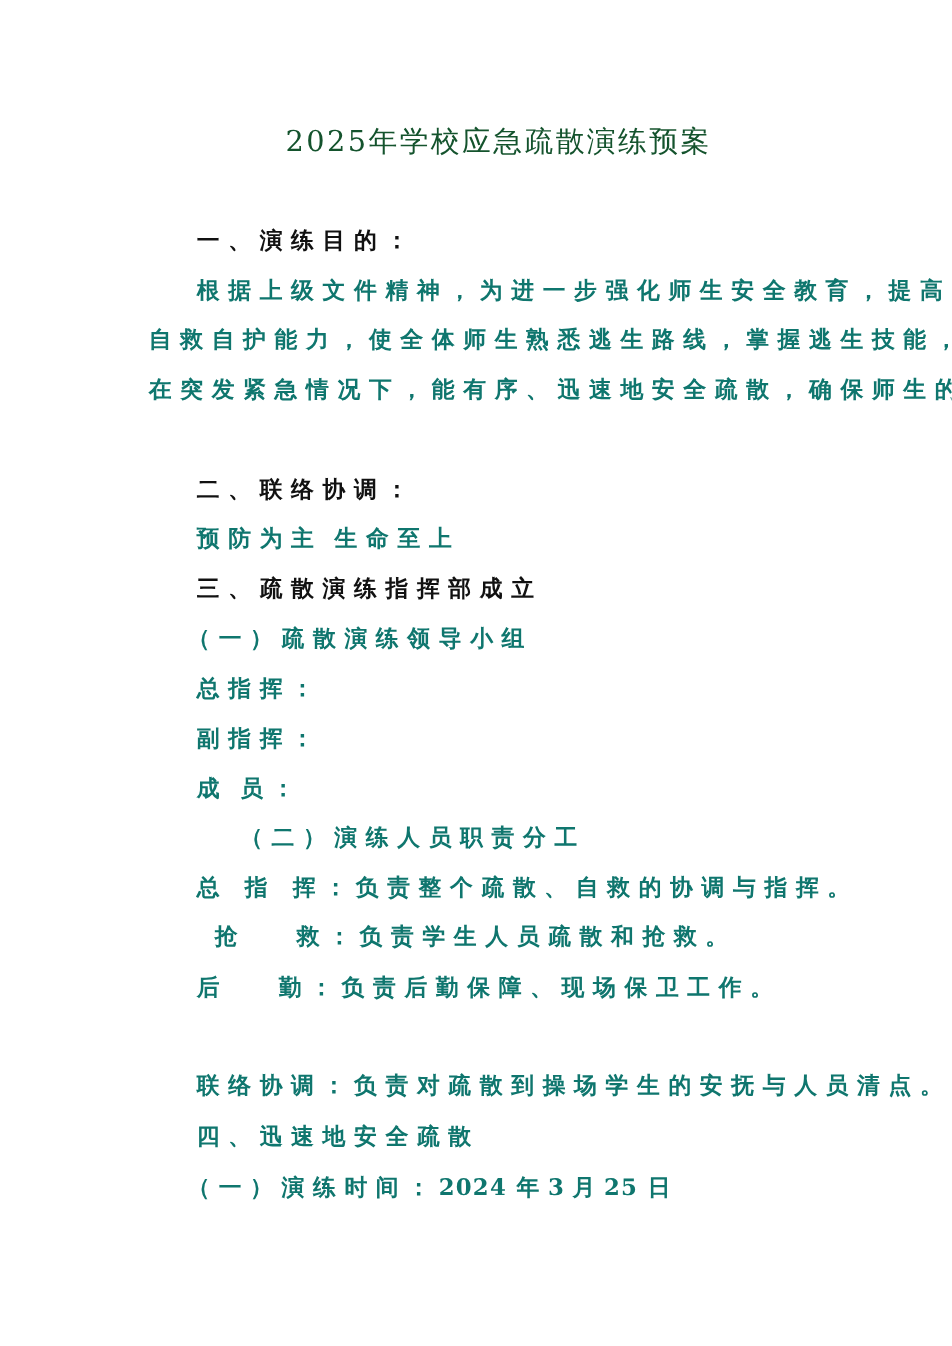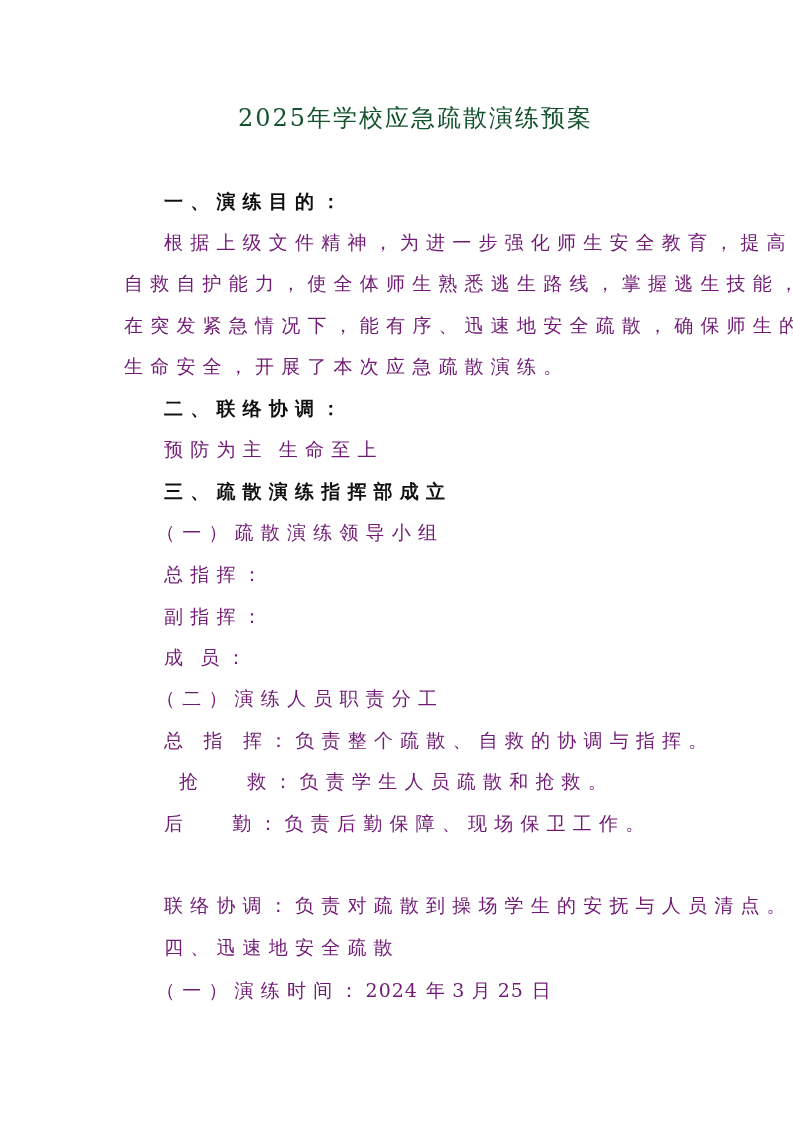--- a/index.html
+++ b/index.html
@@ -38,56 +38,55 @@
     }
     .line {
       position: absolute;
       left: 164px;
       height: 30px;
       font-size: 19px;
       line-height: 30px;
       letter-spacing: 7.2px;
       white-space: nowrap;
       font-family: "DejaVu Sans", "Liberation Sans", sans-serif;
-      font-weight: normal;
-      color: #701a75;
+      font-weight: bold;
+      color: #0f766e;
     }
     .line.cont { left: 124px; }
     .line.sub { left: 156px; }
     .line.heading { font-weight: bold; color: #111; }
     .sp1 { display: inline-block; width: 10px; }
     .sp2 { display: inline-block; width: 42px; }
   </style>
 </head>
 <body>
 
 <div class="page">
 
   <div class="title">2025年学校应急疏散演练预案</div>
 
   <div class="line heading" style="top:186px;">一、演练目的：</div>
   <div class="line" style="top:227px;">根据上级文件精神，为进一步强化师生安全教育，提高</div>
   <div class="line cont" style="top:268px;">自救自护能力，使全体师生熟悉逃生路线，掌握逃生技能，</div>
   <div class="line cont" style="top:310px;">在突发紧急情况下，能有序、迅速地安全疏散，确保师生的</div>
-  <div class="line cont" style="top:351px;">生命安全，开展了本次应急疏散演练。</div>
 
   <div class="line heading" style="top:393px;">二、联络协调：</div>
   <div class="line" style="top:434px;">
     <span>预防为主</span><span class="sp1"></span><span>生命至上</span>
   </div>
 
   <div class="line heading" style="top:476px;">三、疏散演练指挥部成立</div>
   <div class="line sub" style="top:517px;">（一）疏散演练领导小组</div>
   <div class="line" style="top:559px;">总指挥：</div>
   <div class="line" style="top:601px;">副指挥：</div>
   <div class="line" style="top:642px;">
     <span>成</span><span class="sp1"></span><span>员：</span>
   </div>
 
-  <div class="line sub" style="top:683px;">（二）演练人员职责分工</div>
+  <div class="line sub" style="top:683px;margin-left:44px;">（二）演练人员职责分工</div>
 
   <div class="line" style="top:725px;">
     <span>总 指 挥：</span><span>负责整个疏散、自救的协调与指挥。</span>
   </div>
   <div class="line" style="top:766px;margin-left:15px;">
     <span>抢</span><span class="sp2"></span><span>救：</span><span>负责学生人员疏散和抢救。</span>
   </div>
   <div class="line" style="top:808px;">
     <span>后</span><span class="sp2"></span><span>勤：</span><span>负责后勤保障、现场保卫工作。</span>
   </div>

